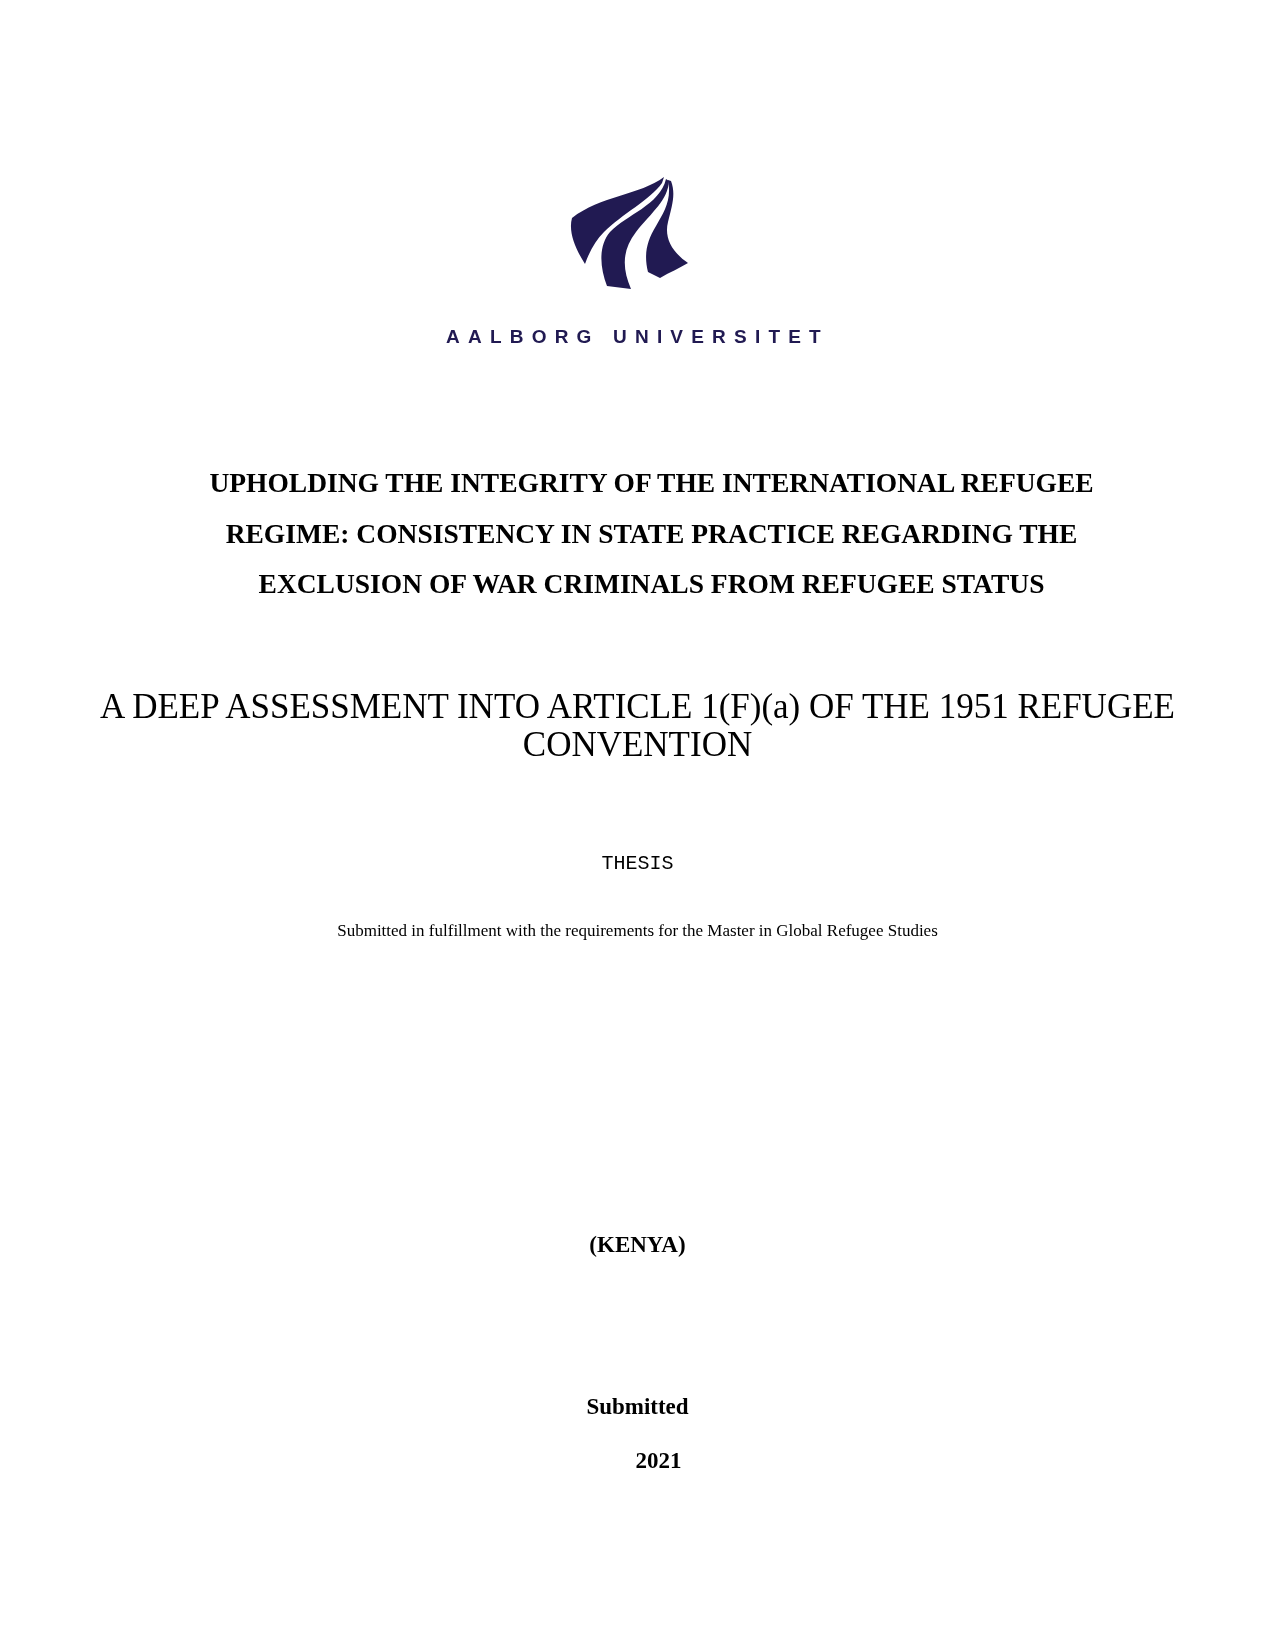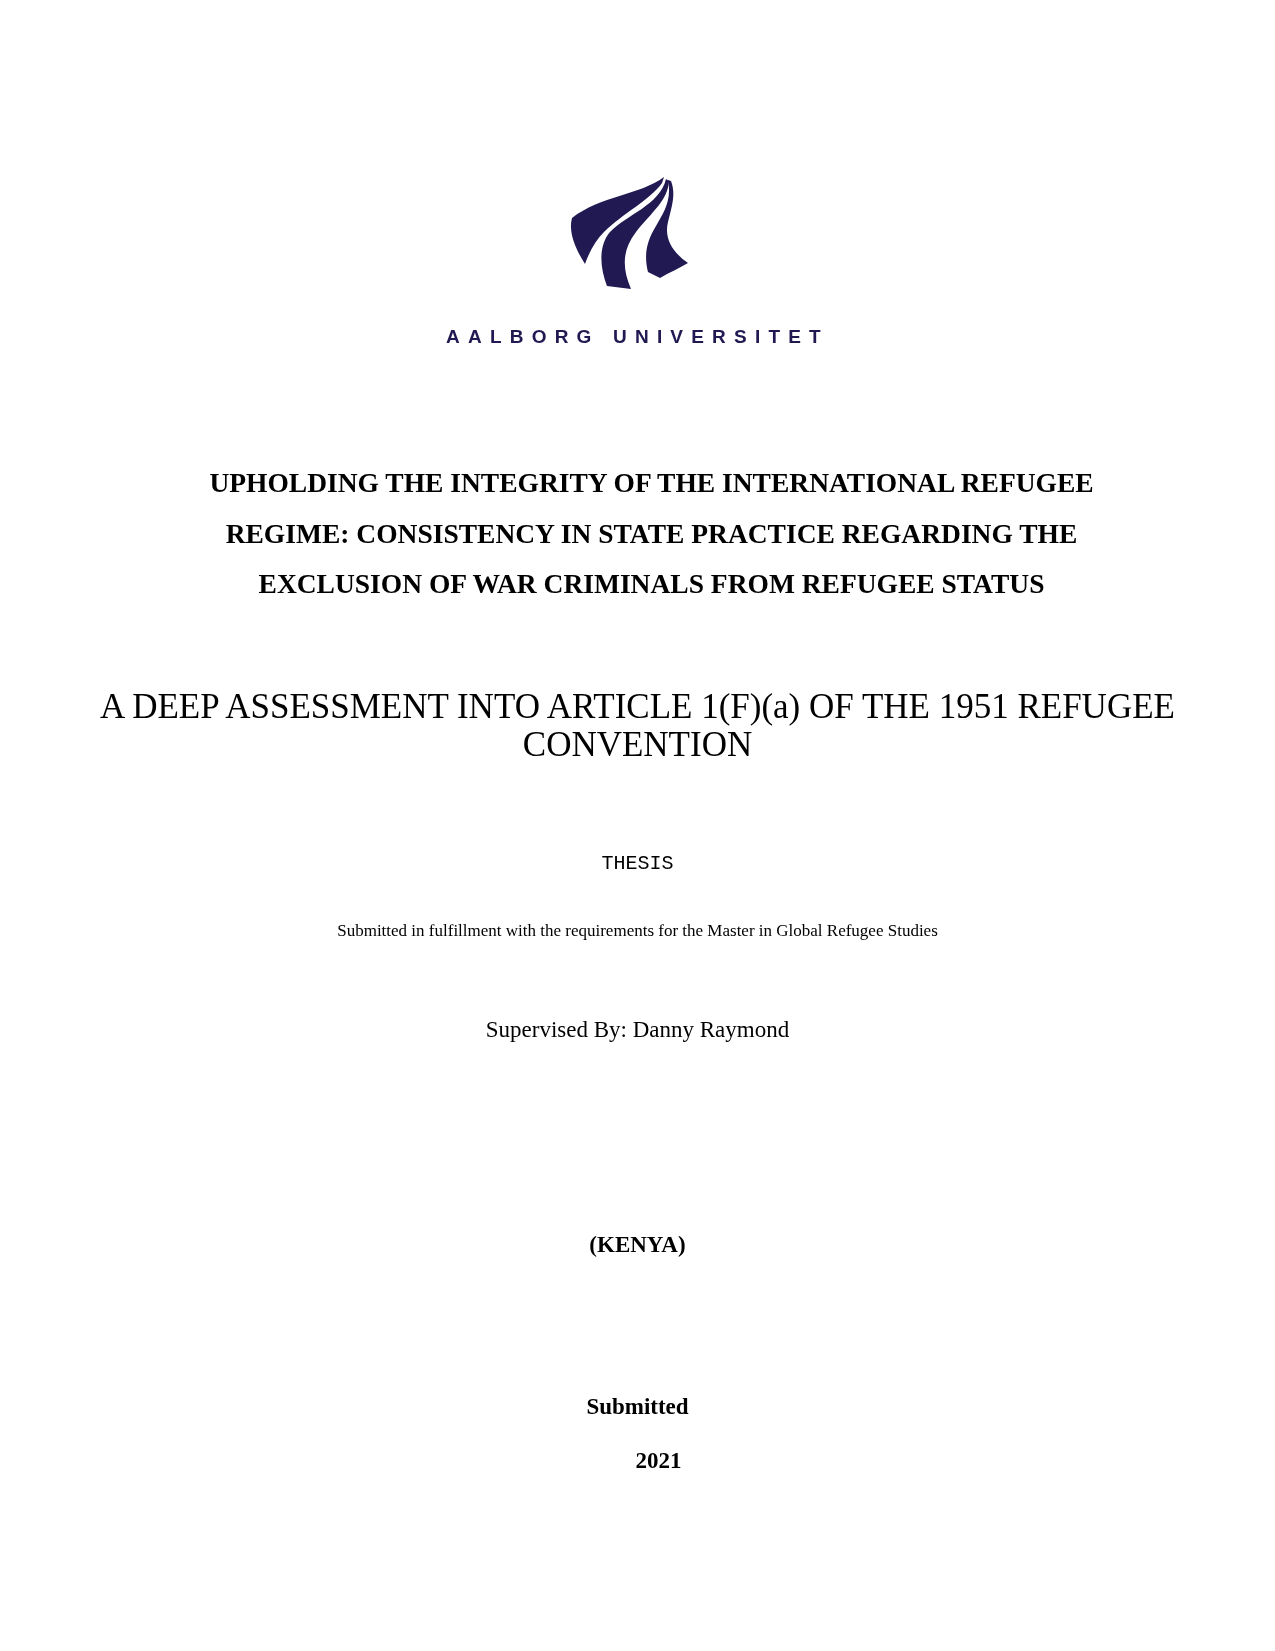--- a/index.html
+++ b/index.html
@@ -45,21 +45,20 @@
 
   <div class="centered subtitle">
     <div>A DEEP ASSESSMENT INTO ARTICLE 1(F)(a) OF THE 1951 REFUGEE</div>
     <div>CONVENTION</div>
   </div>
 
   <div class="centered thesis">THESIS</div>
 
   <div class="centered submitted">Submitted in fulfillment with the requirements for the Master in Global Refugee Studies</div>
 
-  <div class="centered supervised">Supervised By: Danny Raymond</div>
 
 
   <div class="centered country">(KENYA)</div>
 
   <div class="centered city">Submitted</div>
 
   <div class="centered year">2021</div>
 
 </div>
 

